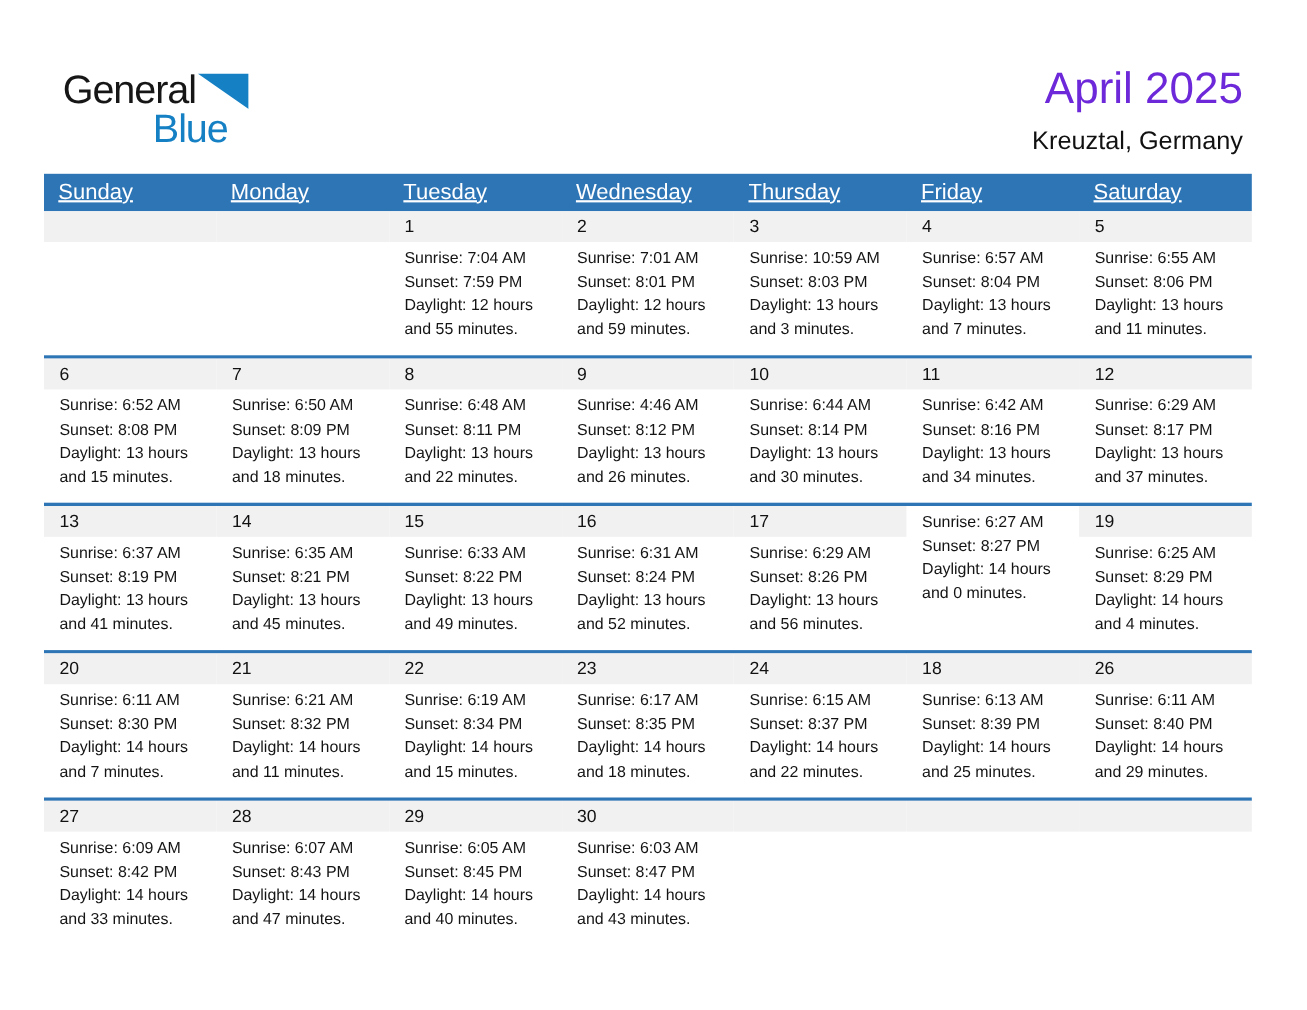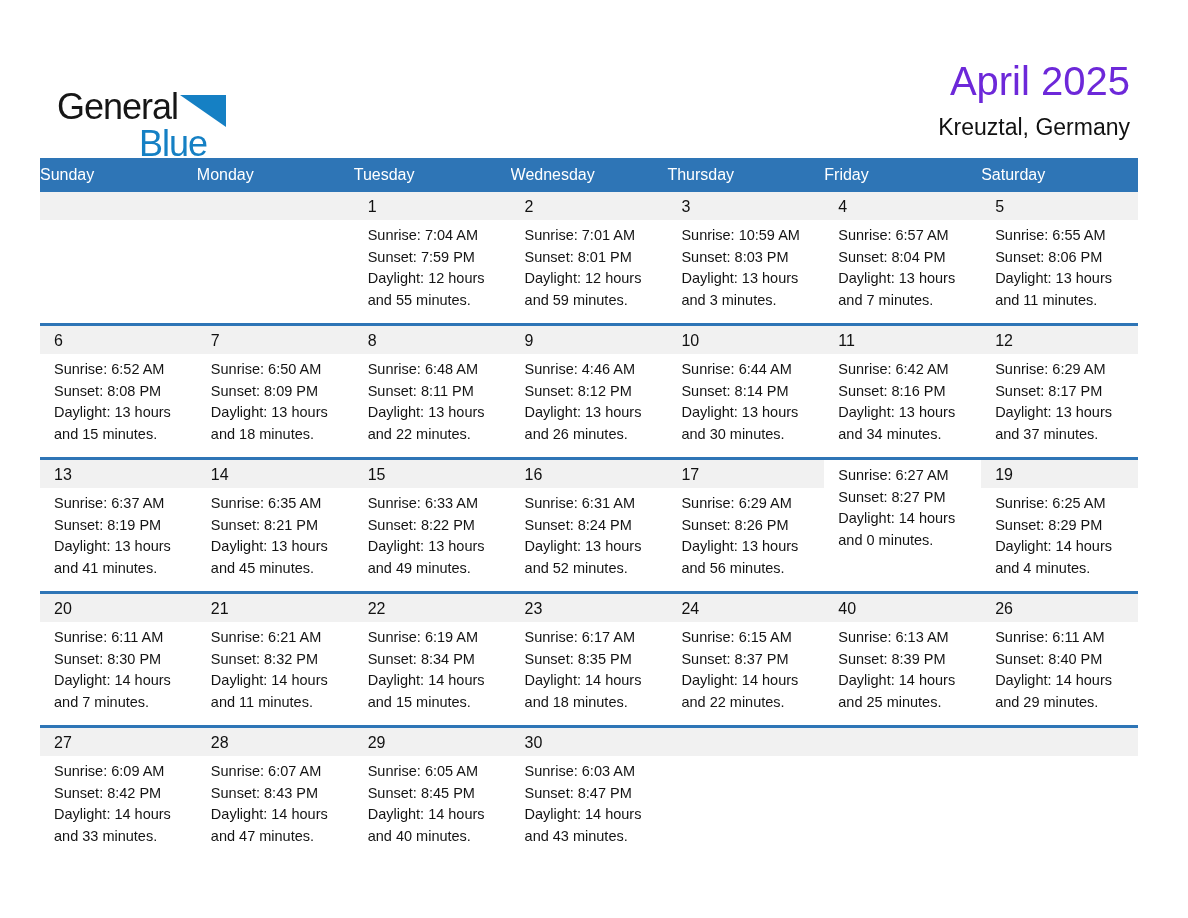--- a/index.html
+++ b/index.html
@@ -14,21 +14,21 @@
     width: 1188px; height: 918px;
     font-family: "Liberation Sans", "DejaVu Sans", sans-serif;
     color: var(--ink);
     position: relative;
     overflow: hidden;
   }
   .page { position: relative; width: 1188px; height: 918px; }
 
   
   .logo { position: absolute; left: 57px; top: 60px; width: 150px; }
-  .logo-line1 { display: flex; align-items: flex-start; margin-top: 28px; }
+  .logo-line1 { display: flex; align-items: center; }
   .logo-word1 {
     font-size: 36px; line-height: 38px; color: #161616; letter-spacing: -1px;
   }
   .logo-tri { margin-left: 2px; margin-top: 5px; }
   .logo-word2 {
     font-size: 36px; line-height: 34px; color: var(--logo-blue);
     letter-spacing: -1px; text-align: right; padding-right: 0px; margin-top: -4px;
   }
 
   
@@ -36,22 +36,22 @@
   .title { font-size: 40px; line-height: 50px; color: #6d28d9; }
   .subtitle { font-size: 23px; line-height: 34px; color: #111; margin-top: 4px; }
 
   
   .calendar { position: absolute; left: 40px; top: 158px; width: 1098px; }
   .weekday-row {
     display: grid; grid-template-columns: repeat(7, 1fr);
     background: var(--accent); height: 34px;
   }
   .wd {
-    color: #fff; font-size: 16px; line-height: 34px; padding-left: 0;
-    white-space: nowrap; overflow: hidden;
+    color: #fff; font-size: 20px; line-height: 34px; padding-left: 13px;
+    white-space: nowrap; overflow: hidden; text-decoration: underline;
   }
   .week-row {
     display: grid; grid-template-columns: repeat(7, 1fr);
   }
   .week-row + .week-row { border-top: 3px solid var(--accent); }
   .day-cell { min-height: 130px; }
   .day-num {
     height: 28px; background: var(--band);
     font-size: 16px; line-height: 29px; padding-left: 14px; color: #111;
   }
@@ -317,21 +317,21 @@
           <div class="day-cell">
             <div class="day-num">24</div>
             <div class="day-lines">
               <div class="day-line">Sunrise: 6:15 AM</div>
               <div class="day-line">Sunset: 8:37 PM</div>
               <div class="day-line">Daylight: 14 hours</div>
               <div class="day-line">and 22 minutes.</div>
             </div>
           </div>
           <div class="day-cell">
-            <div class="day-num">40</div>
+            <div class="day-num">18</div>
             <div class="day-lines">
               <div class="day-line">Sunrise: 6:13 AM</div>
               <div class="day-line">Sunset: 8:39 PM</div>
               <div class="day-line">Daylight: 14 hours</div>
               <div class="day-line">and 25 minutes.</div>
             </div>
           </div>
           <div class="day-cell">
             <div class="day-num">26</div>
             <div class="day-lines">

